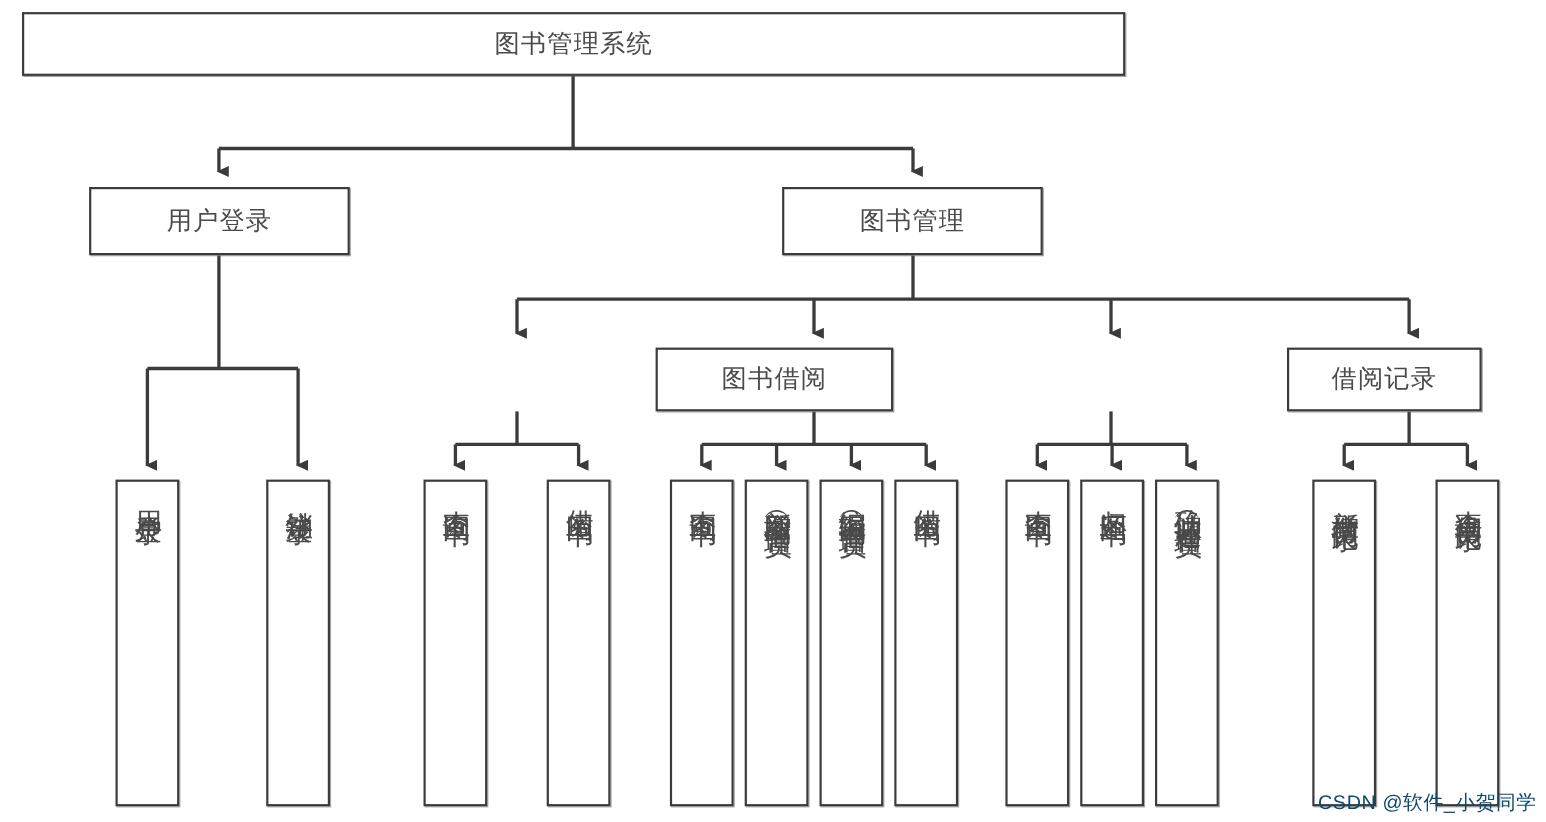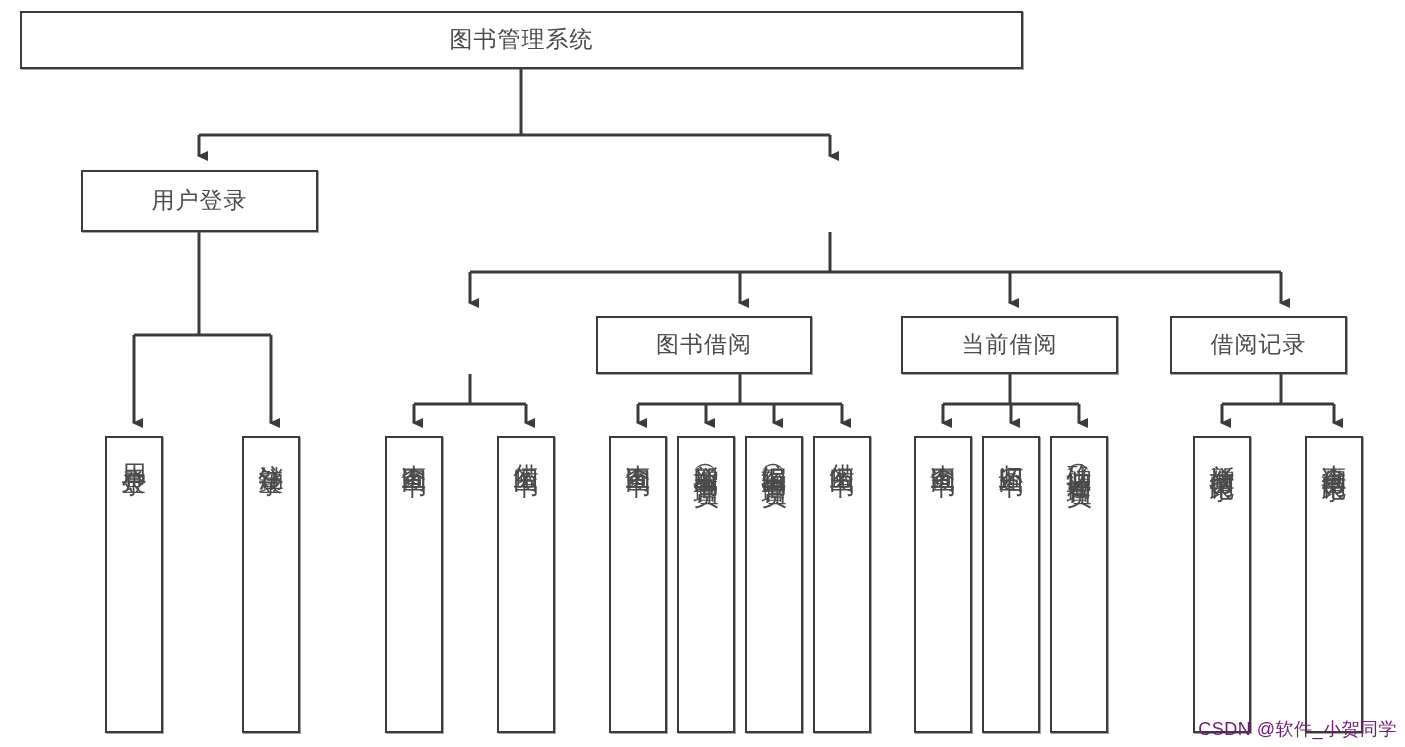--- a/index.html
+++ b/index.html
@@ -55,21 +55,21 @@
     text-orientation:upright;
     font-size:25px;
     letter-spacing:3px;
     line-height:1;
   }
   .watermark{
     position:absolute;
     right:8px;
     bottom:6px;
     font-size:18px;
-    color:#701a75;
+    color:#0c4a6e;
     letter-spacing:.5px;
     white-space:nowrap;
     user-select:none;
   }
 </style>
 </head>
 <body>
 
 <div id="canvas">
 
@@ -124,29 +124,29 @@
   </svg>
 
   <div class="node root" style="left:20px; top:11px; width:1003px; height:58px;">
     <span class="label">图书管理系统</span>
   </div>
 
   <div class="node h" style="left:81px; top:170px; width:237px; height:62px;">
     <span class="label">用户登录</span>
   </div>
 
+  <div class="node h" style="left:711px; top:170px; width:237px; height:62px;">
+    <span class="label">图书管理</span>
+  </div>
 
 
   <div class="node h" style="left:596px; top:316px; width:216px; height:58px;">
     <span class="label">图书借阅</span>
   </div>
 
-  <div class="node h" style="left:901px; top:316px; width:217px; height:58px;">
-    <span class="label">当前借阅</span>
-  </div>
 
   <div class="node h" style="left:1170px; top:316px; width:177px; height:58px;">
     <span class="label">借阅记录</span>
   </div>
 
   <div class="node v" style="left:105px; top:436px; width:58px; height:297px;">
     <span class="label">用户登录</span>
   </div>
 
   <div class="node v" style="left:242px; top:436px; width:58px; height:297px;">

